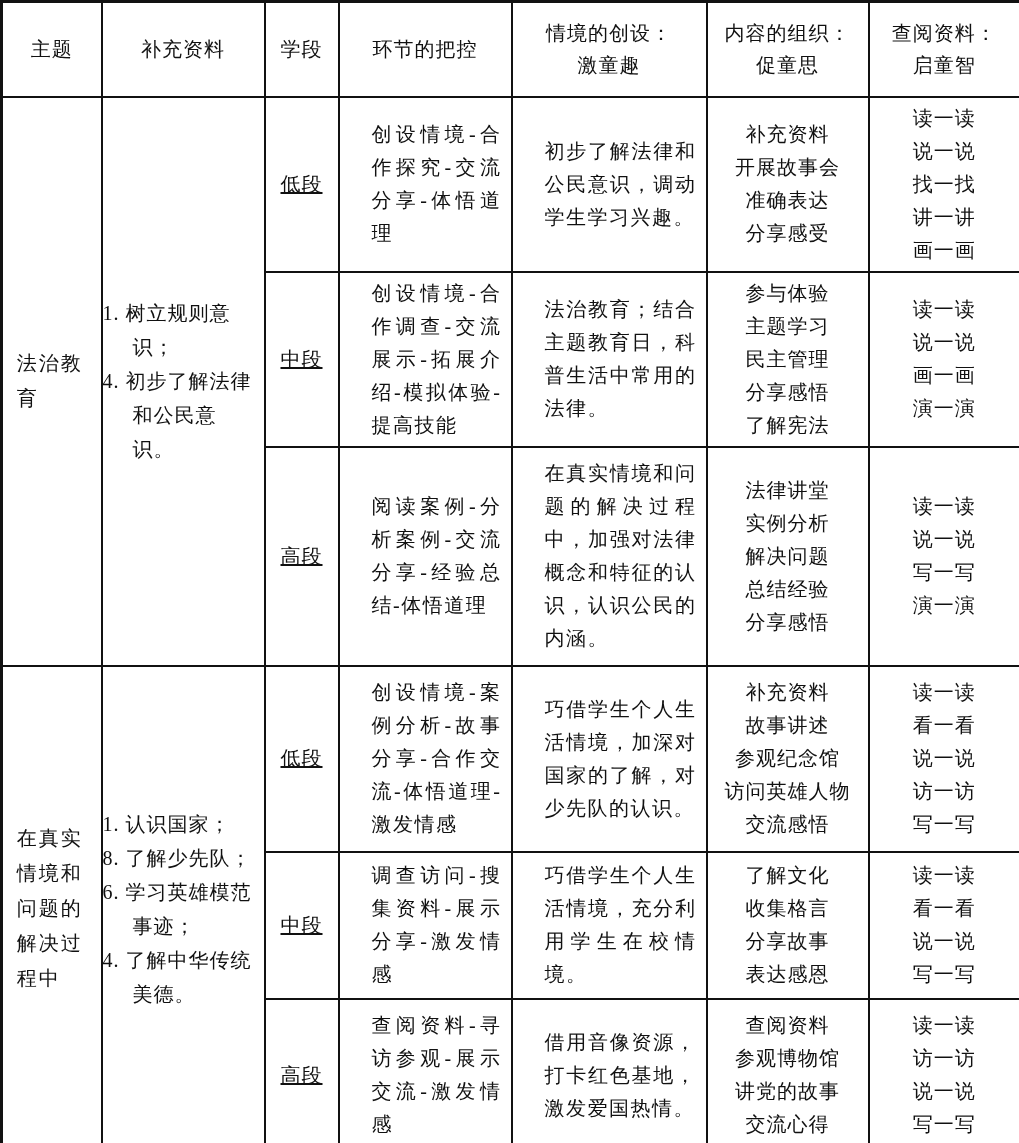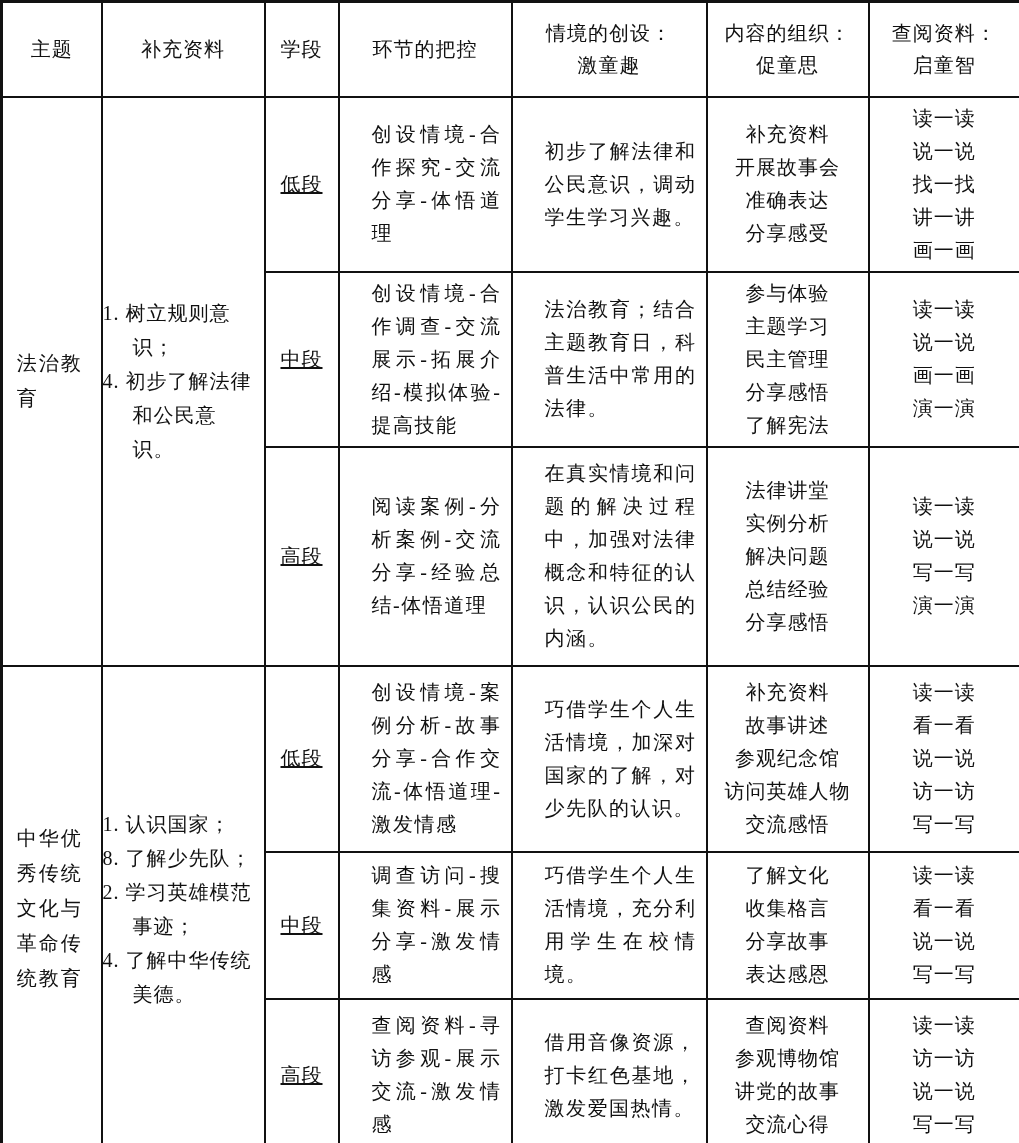--- a/index.html
+++ b/index.html
@@ -122,26 +122,26 @@
 总结经验
 分享感悟</td>
       <td class="list-cell">读一读
 说一说
 写一写
 演一演</td>
     </tr>
 
     <tr style="height:186px">
       <td class="theme-cell" rowspan="3">
-        <div class="theme-inner">中华优秀传统文化与革命传统教育</div>
+        <div class="theme-inner">在真实情境和问题的解决过程中</div>
       </td>
       <td class="elements-cell" rowspan="3">
         <div class="elem">1. 认识国家；</div>
         <div class="elem">8. 了解少先队；</div>
-        <div class="elem">2. 学习英雄模范事迹；</div>
+        <div class="elem">6. 学习英雄模范事迹；</div>
         <div class="elem">4. 了解中华传统美德。</div>
       </td>
       <td class="stage-cell">低段</td>
       <td class="justify">创设情境-案例分析-故事分享-合作交流-体悟道理-激发情感</td>
       <td class="justify">巧借学生个人生活情境，加深对国家的了解，对少先队的认识。</td>
       <td class="list-cell">补充资料
 故事讲述
 参观纪念馆
 访问英雄人物
 交流感悟</td>

